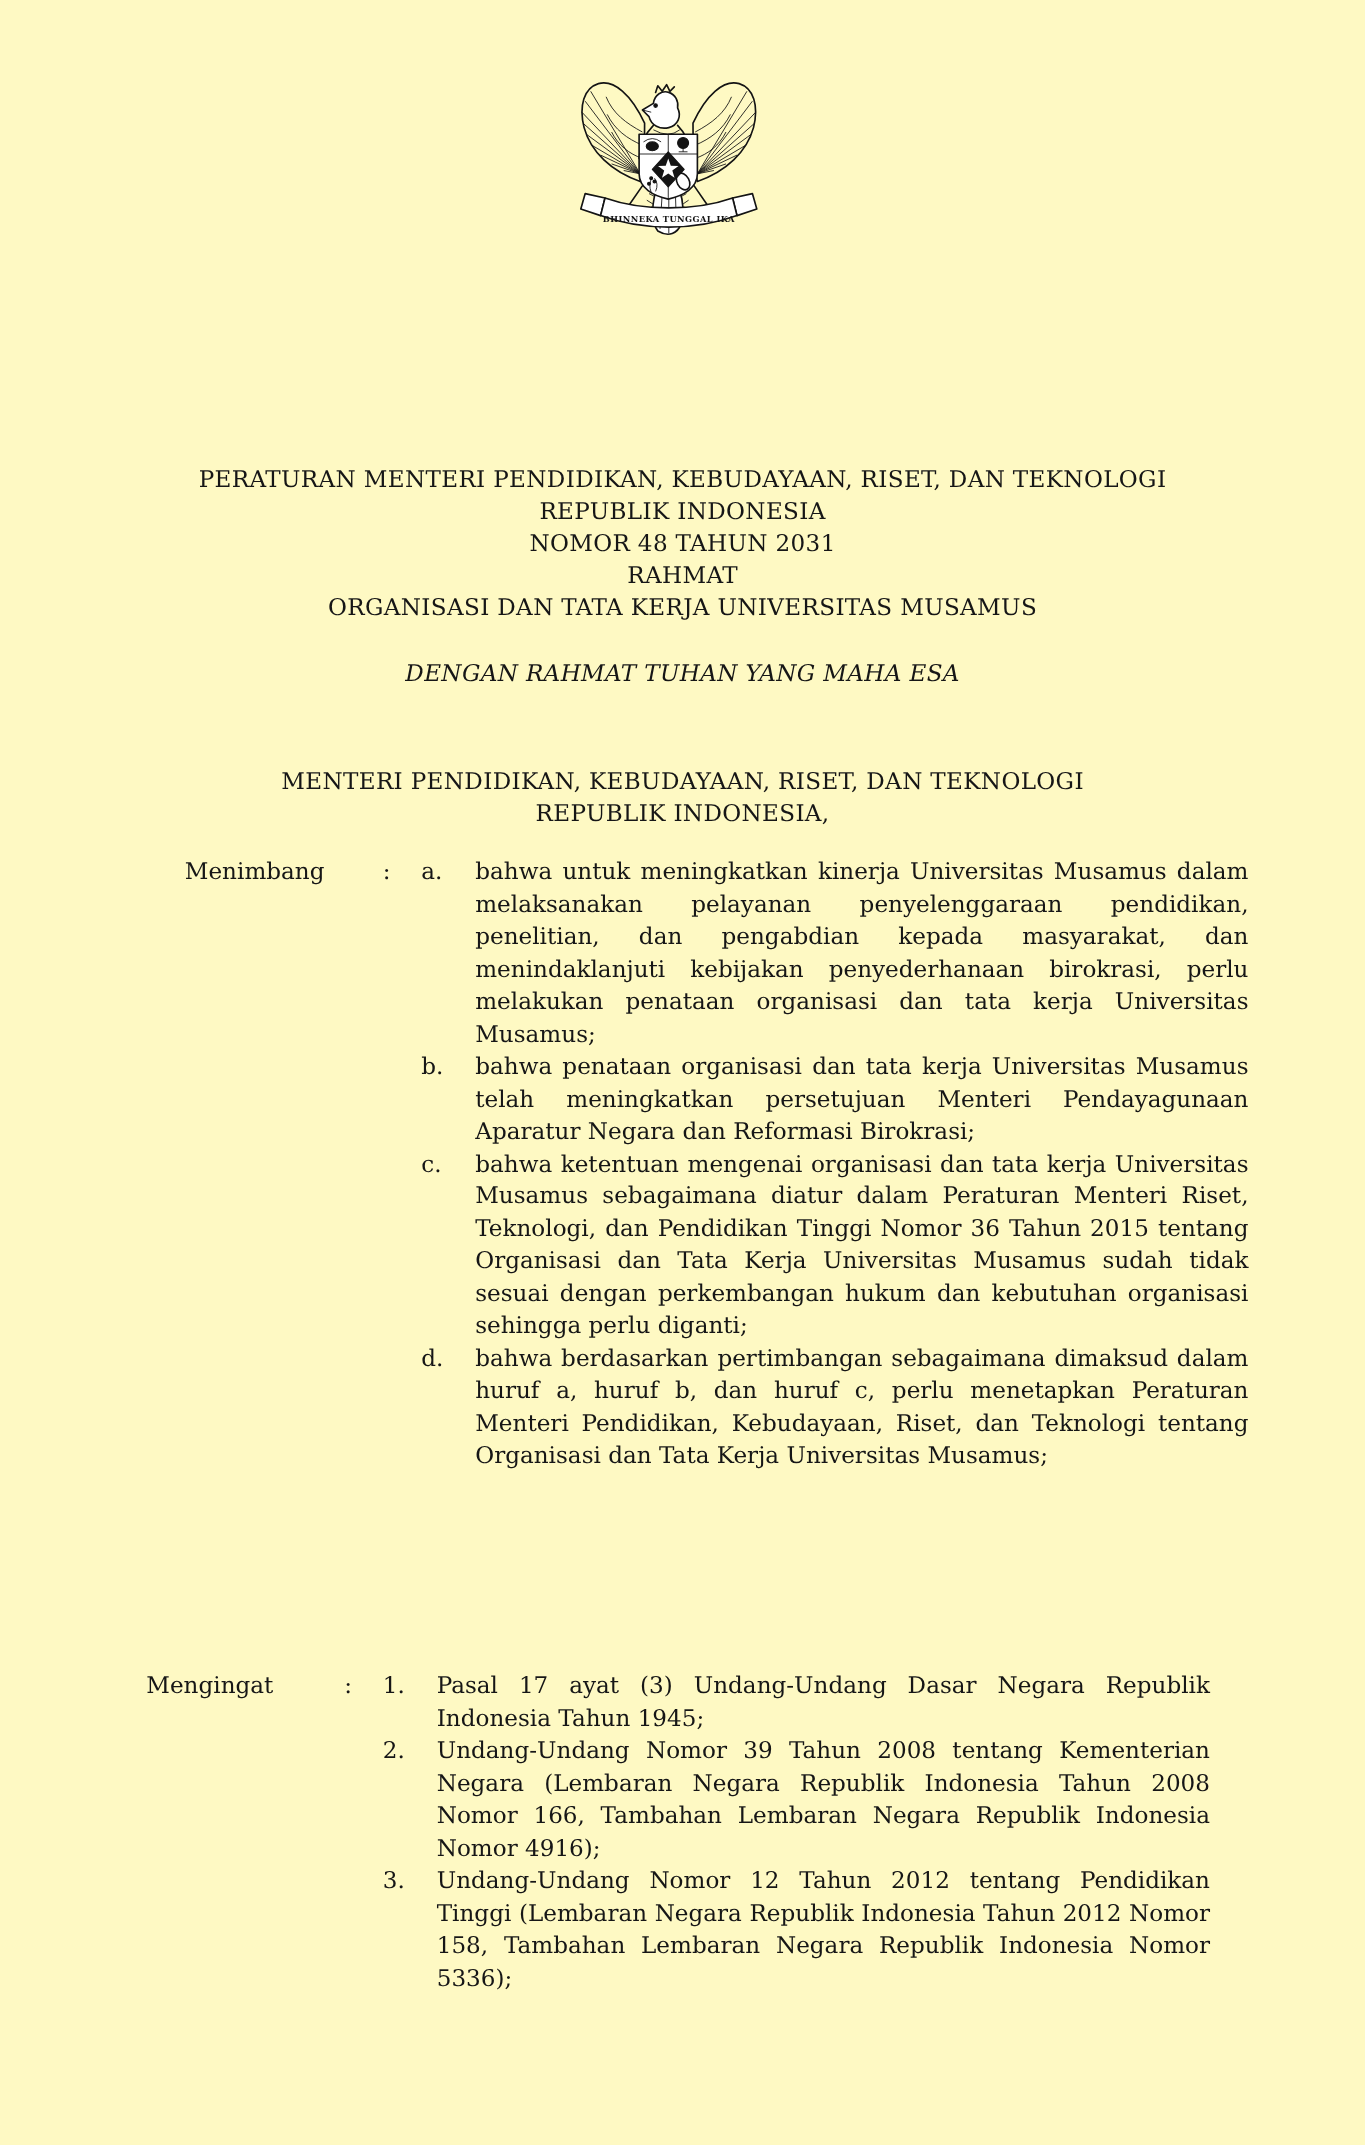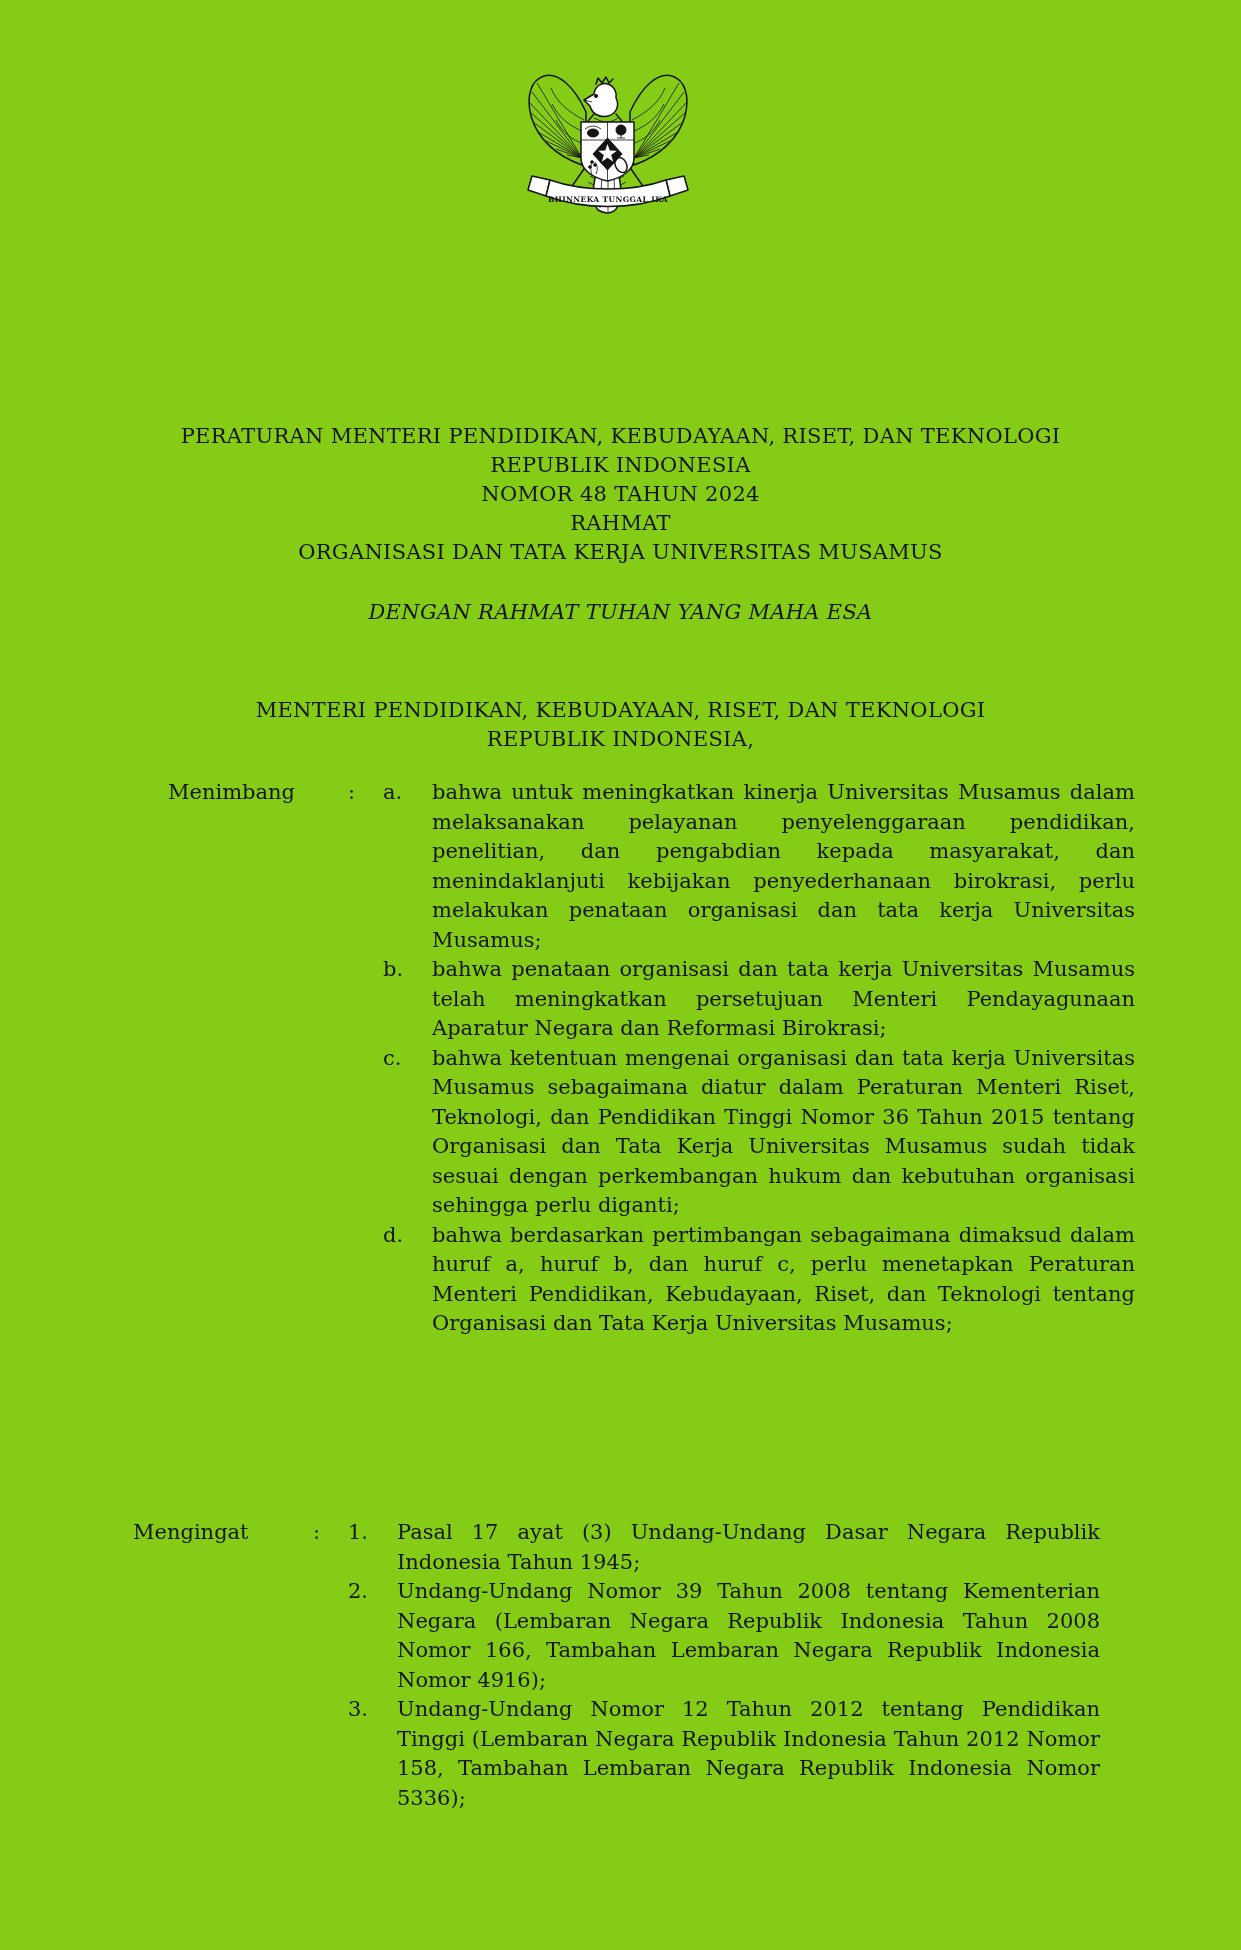--- a/index.html
+++ b/index.html
@@ -1,20 +1,20 @@
 <!DOCTYPE html>
 <html><head>
 <meta charset="utf-8">
 <style>
   html, body { margin: 0; padding: 0; background: #ffffff; }
   .page {
     position: relative;
     width: 1241px;
     height: 1950px;
-    background: #84cc16;
+    background: #fef9c3;
     color: #161616;
     font-family: "DejaVu Serif", serif;
     overflow: hidden;
   }
   .emblem {
     position: absolute;
     left: 524px;
     top: 66px;
     width: 168px;
     height: 152px;
@@ -127,21 +127,21 @@
         <path class="fillw" d="M160,110 L142,114 L146,130 L164,124 Z"></path>
         <path class="fillw" d="M22,130 L26,114 C60,126 108,126 142,114 L146,130 C108,144 60,144 22,130 Z"></path>
         <text class="motto" x="84" y="136" text-anchor="middle">BHINNEKA TUNGGAL IKA</text>
       </g>
     </svg>
   </div>
 
   <div class="center-block title-block">
     <div class="center-line">PERATURAN MENTERI PENDIDIKAN, KEBUDAYAAN, RISET, DAN TEKNOLOGI</div>
     <div class="center-line">REPUBLIK INDONESIA</div>
-    <div class="center-line">NOMOR 48 TAHUN 2024</div>
+    <div class="center-line">NOMOR 48 TAHUN 2031</div>
     <div class="center-line">RAHMAT</div>
     <div class="center-line">ORGANISASI DAN TATA KERJA UNIVERSITAS MUSAMUS</div>
   </div>
 
   <div class="center-block invocation">
     <div class="center-line">DENGAN RAHMAT TUHAN YANG MAHA ESA</div>
   </div>
 
   <div class="center-block authority">
     <div class="center-line">MENTERI PENDIDIKAN, KEBUDAYAAN, RISET, DAN TEKNOLOGI</div>

